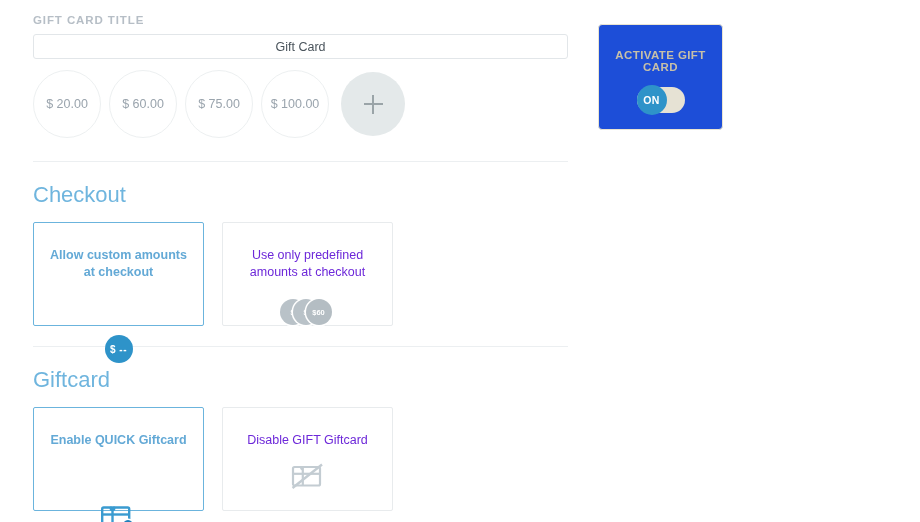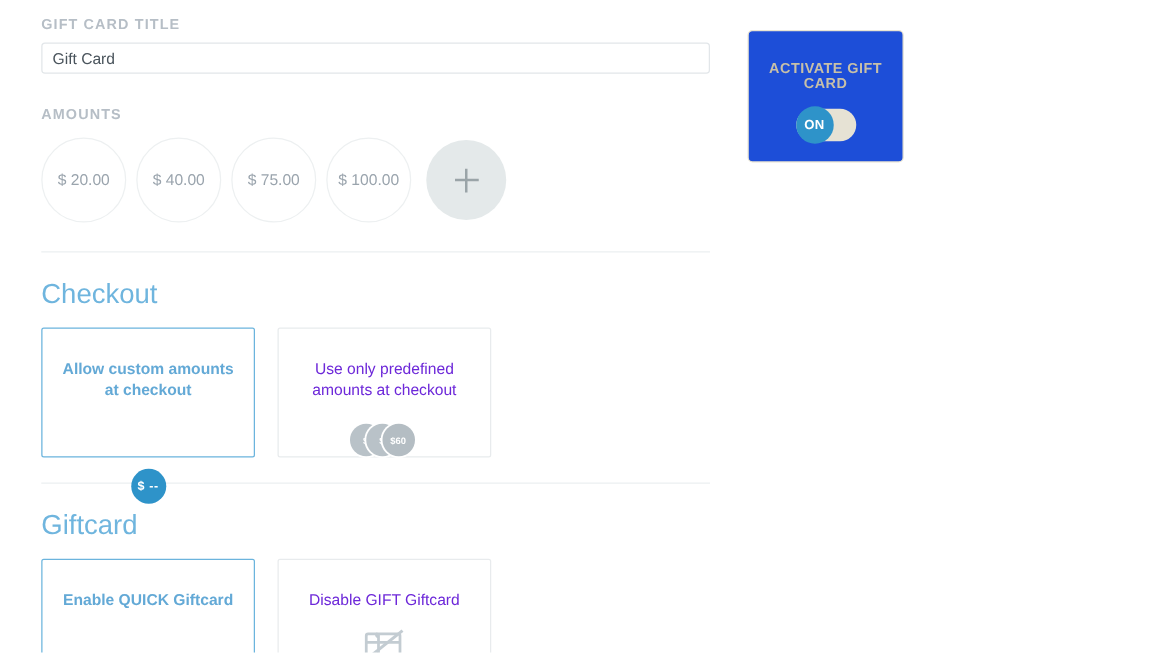--- a/index.html
+++ b/index.html
@@ -42,20 +42,21 @@
     height: 25px;
     margin-top: 7px;
     padding: 0 8px;
     border: 1px solid #e2e6e9;
     border-radius: 3px;
     background: #fff;
     font-family: "Liberation Sans", sans-serif;
     font-size: 12.5px;
     color: #4a545c;
     outline: none;
+    text-align: center;
   }
 
   
   .amounts-label { padding-top: 26px; }
 
   .amount-row {
     display: flex;
     align-items: center;
     margin-top: 9px;
     height: 72px;
@@ -254,25 +255,24 @@
   }
 </style>
 </head>
 <body>
 
 <div class="left-col">
 
   <div class="field-label">GIFT CARD TITLE</div>
   <input class="text-input" type="text" value="Gift Card" style="">
 
-  <div class="field-label amounts-label">AMOUNTS</div>
 
   <div class="amount-row">
     <div class="amount-chip">$ 20.00</div>
-    <div class="amount-chip">$ 40.00</div>
+    <div class="amount-chip">$ 60.00</div>
     <div class="amount-chip">$ 75.00</div>
     <div class="amount-chip">$ 100.00</div>
     <div class="amount-add">
       <span class="plus-glyph"></span>
     </div>
   </div>
 
   <hr class="divider sep-1">
 
   <div class="section-title">Checkout</div>

